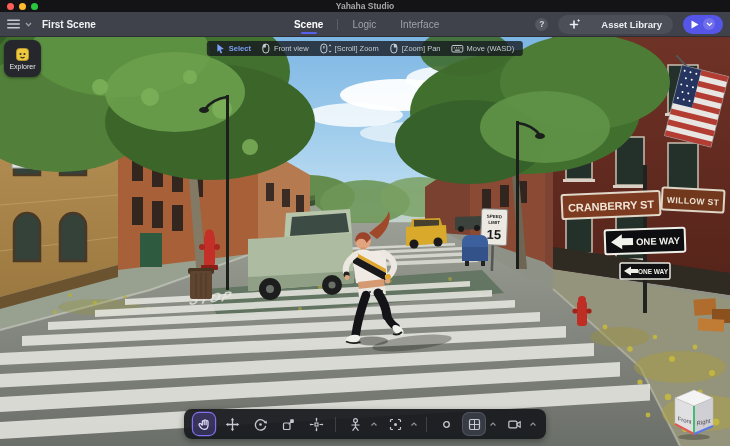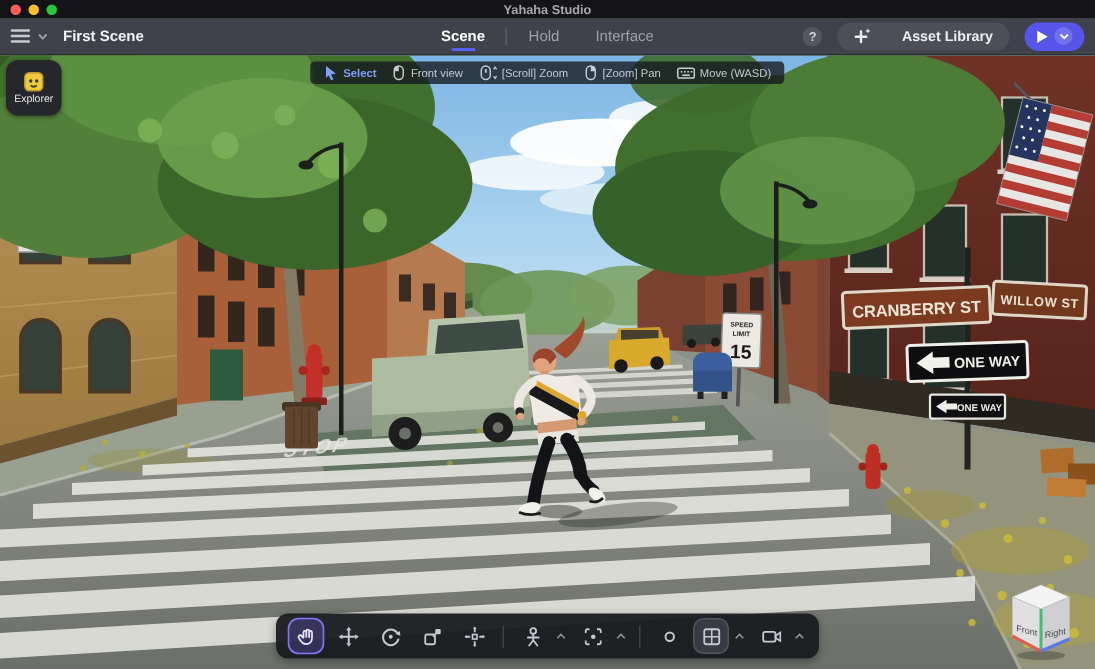--- a/index.html
+++ b/index.html
@@ -73,21 +73,21 @@
           <path d="M1 1l2.5 2.7L6 1" fill="none" stroke="#9a9ea6" stroke-width="1.3"></path>
         </svg>
       <span class="scene-name">First Scene</span>
     </div>
     <div class="tabs">
       <div class="tab active">
           <span>Scene</span>
         </div>
       <div class="tab-divider"></div>
       <div class="tab">
-          <span>Hold</span>
+          <span>Logic</span>
         </div>
       <div class="tab">
           <span>Interface</span>
         </div>
     </div>
     <div class="mb-right">
       <div class="help-btn">
           <span>?</span>
         </div>
       <div class="asset-btn">

